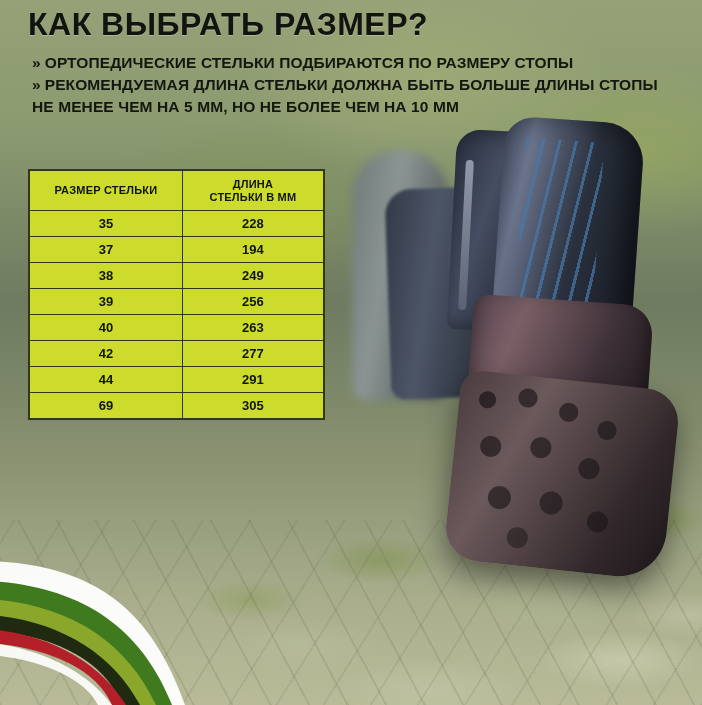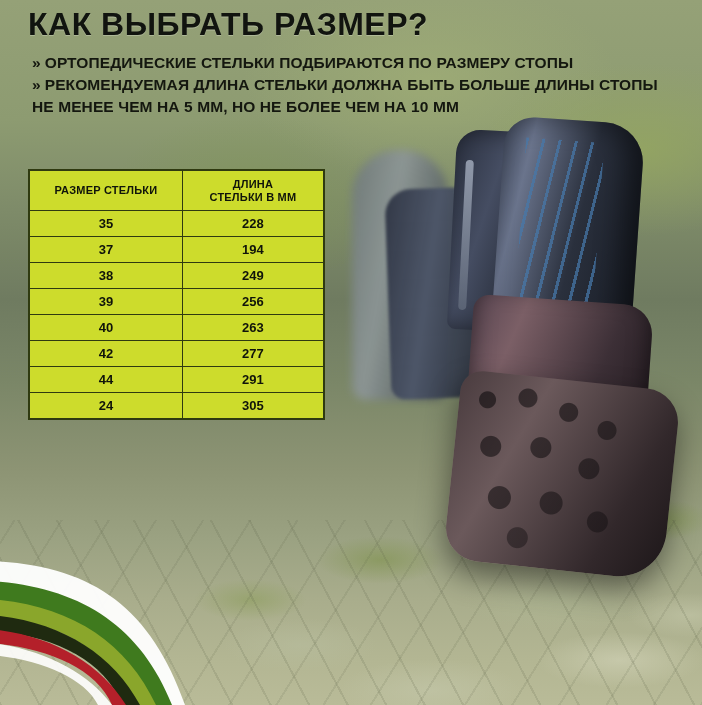--- a/index.html
+++ b/index.html
@@ -274,21 +274,21 @@
         </tr>
         <tr>
           <td>42</td>
           <td>277</td>
         </tr>
         <tr>
           <td>44</td>
           <td>291</td>
         </tr>
         <tr>
-          <td>24</td>
+          <td>69</td>
           <td>305</td>
         </tr>
       </tbody>
     </table>
   </div>
 
   <div class="ribbon">
     <svg width="320" height="150" viewBox="0 0 320 150" xmlns="http://www.w3.org/2000/svg">
       <path d="M-10,6 C90,10 150,50 185,150 L120,150 C100,70 50,34 -10,30 Z" fill="#ffffff" opacity="0.95"></path>
       <path d="M-10,26 C80,32 140,70 172,150 L140,150 C118,84 66,50 -10,46 Z" fill="#3f7a1e"></path>

